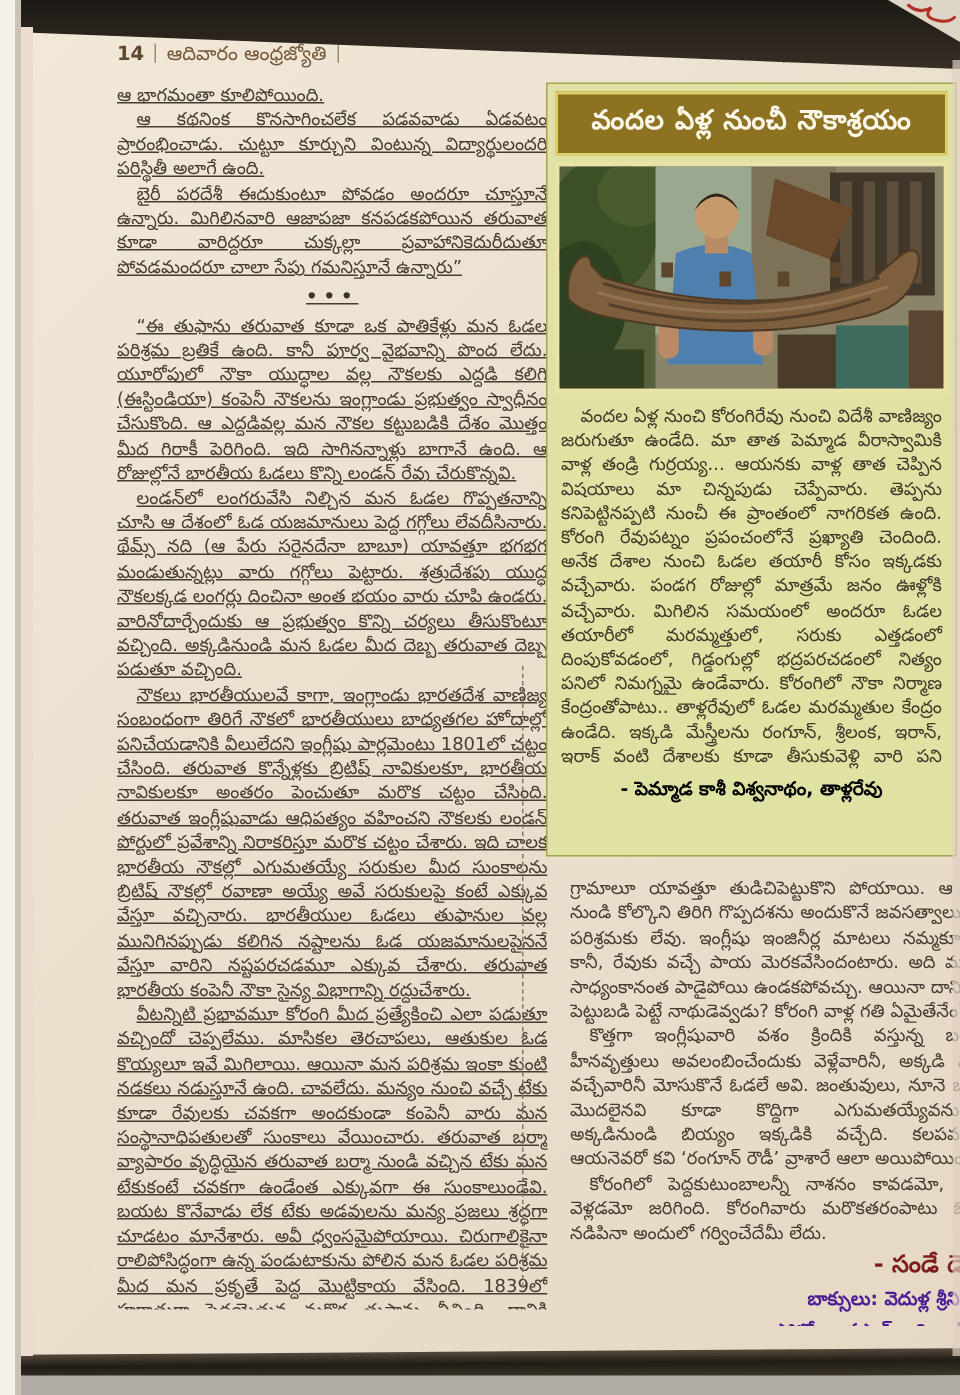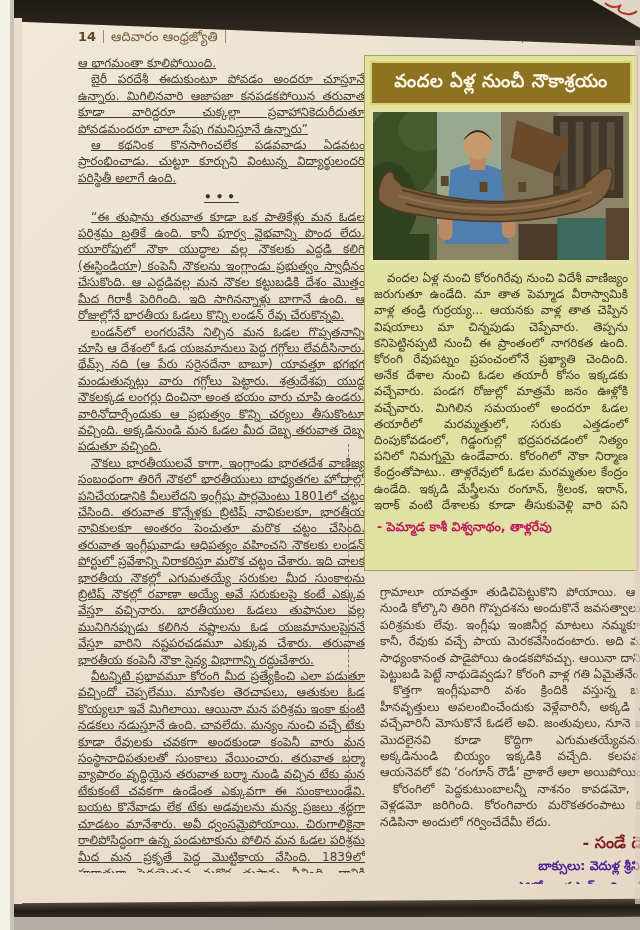--- a/index.html
+++ b/index.html
@@ -44,21 +44,21 @@
          background:#dfe2a2;border:1px solid #a9a250;box-sizing:border-box;overflow:hidden;}
   .headline{margin:5px 5px 4px;background:#8d7221;border:2px solid #ddd06c;
             color:#fcf7e9;font-weight:bold;font-size:18px;text-align:center;
             padding:7px 2px;letter-spacing:.5px;}
   .photo-frame{margin:0 5px;border:3px solid #e9e3a8;height:148px;background:#6b6f5a;
                overflow:hidden;}
   .photo-frame svg{display:block;width:100%;height:100%;}
   .panel-body{padding:7px 9px 0;font-size:12px;line-height:16.2px;text-align:justify;
               color:#3f392a;height:244px;overflow:hidden;}
   .panel-body p{margin:0;text-indent:13px;}
-  .attribution{text-align:left;font-weight:bold;font-size:12.5px;color:#be185d;
+  .attribution{text-align:center;font-weight:bold;font-size:12.5px;color:#000000;
                padding:5px 12px 8px;}
 
   
   .right-col{left:367px;top:584px;width:286px;height:300px;margin-left:13px;}
   .signoff{text-align:right;font-weight:bold;font-size:16px;color:#7f1d1d;
            margin:5px 4px 3px 0!important;text-indent:0!important;}
   .credits{text-align:right;font-weight:bold;font-size:12.5px;line-height:21px;
            color:#4c1d95;margin:0;text-indent:0!important;}
 
   .divider-dashed{position:absolute;left:348px;top:444px;height:414px;width:0;
@@ -73,22 +73,22 @@
 
   <div class="hdr hdr-left">
     <b>14</b><span class="pipe"></span><span>ఆదివారం ఆంధ్రజ్యోతి</span><span class="pipe"></span>
   </div>
   <div class="hdr hdr-right">
     <span class="pipe"></span><span>23 నవంబర్, 2014</span>
   </div>
 
   <div class="col left-col">
     <p class="noind">ఆ భాగమంతా కూలిపోయింది.</p>
+    <p>ఆ కథనింక కొనసాగించలేక పడవవాడు ఏడవటం ప్రారంభించాడు. చుట్టూ కూర్చుని వింటున్న విద్యార్థులందరి పరిస్థితీ అలాగే ఉంది.</p>
     <p>బైరీ పరదేశీ ఈదుకుంటూ పోవడం అందరూ చూస్తూనే ఉన్నారు. మిగిలినవారి ఆజాపజా కనపడకపోయిన తరువాత కూడా వారిద్దరూ చుక్కల్లా ప్రవాహానికెదురీదుతూ పోవడమందరూ చాలా సేపు గమనిస్తూనే ఉన్నారు”</p>
-    <p>ఆ కథనింక కొనసాగించలేక పడవవాడు ఏడవటం ప్రారంభించాడు. చుట్టూ కూర్చుని వింటున్న విద్యార్థులందరి పరిస్థితీ అలాగే ఉంది.</p>
     <p class="dots">•••</p>
     <p>“ఈ తుఫాను తరువాత కూడా ఒక పాతికేళ్లు మన ఓడల పరిశ్రమ బ్రతికే ఉంది. కానీ పూర్వ వైభవాన్ని పొంద లేదు. యూరోపులో నౌకా యుద్ధాల వల్ల నౌకలకు ఎద్దడి కలిగి (ఈస్టిండియా) కంపెనీ నౌకలను ఇంగ్లాండు ప్రభుత్వం స్వాధీనం చేసుకొంది. ఆ ఎద్దడివల్ల మన నౌకల కట్టుబడికి దేశం మొత్తం మీద గిరాకీ పెరిగింది. ఇది సాగినన్నాళ్లు బాగానే ఉంది. ఆ రోజుల్లోనే భారతీయ ఓడలు కొన్ని లండన్ రేవు చేరుకొన్నవి.</p>
     <p>లండన్‌లో లంగరువేసి నిల్చిన మన ఓడల గొప్పతనాన్ని చూసి ఆ దేశంలో ఓడ యజమానులు పెద్ద గగ్గోలు లేవదీసినారు. థేమ్స్ నది (ఆ పేరు సరైనదేనా బాబూ) యావత్తూ భగభగ మండుతున్నట్లు వారు గగ్గోలు పెట్టారు. శత్రుదేశపు యుద్ధ నౌకలక్కడ లంగర్లు దించినా అంత భయం వారు చూపి ఉండరు. వారినోదార్చేందుకు ఆ ప్రభుత్వం కొన్ని చర్యలు తీసుకొంటూ వచ్చింది. అక్కడినుండి మన ఓడల మీద దెబ్బ తరువాత దెబ్బ పడుతూ వచ్చింది.</p>
     <p>నౌకలు భారతీయులవే కాగా, ఇంగ్లాండు భారతదేశ వాణిజ్య సంబంధంగా తిరిగే నౌకలో భారతీయులు బాధ్యతగల హోదాల్లో పనిచేయడానికి వీలులేదని ఇంగ్లీషు పార్లమెంటు 1801లో చట్టం చేసింది. తరువాత కొన్నేళ్లకు బ్రిటిష్ నావికులకూ, భారతీయ నావికులకూ అంతరం పెంచుతూ మరొక చట్టం చేసింది. తరువాత ఇంగ్లీషువాడు ఆధిపత్యం వహించని నౌకలకు లండన్ పోర్టులో ప్రవేశాన్ని నిరాకరిస్తూ మరొక చట్టం చేశారు. ఇది చాలక భారతీయ నౌకల్లో ఎగుమతయ్యే సరుకుల మీద సుంకాలను బ్రిటిష్ నౌకల్లో రవాణా అయ్యే అవే సరుకులపై కంటే ఎక్కువ వేస్తూ వచ్చినారు. భారతీయుల ఓడలు తుఫానుల వల్ల మునిగినప్పుడు కలిగిన నష్టాలను ఓడ యజమానులపైననే వేస్తూ వారిని నష్టపరచడమూ ఎక్కువ చేశారు. తరువాత భారతీయ కంపెనీ నౌకా సైన్య విభాగాన్ని రద్దుచేశారు.</p>
     <p>వీటన్నిటి ప్రభావమూ కోరంగి మీద ప్రత్యేకించి ఎలా పడుతూ వచ్చిందో చెప్పలేము. మాసికల తెరచాపలు, ఆతుకుల ఓడ కొయ్యలూ ఇవే మిగిలాయి. ఆయినా మన పరిశ్రమ ఇంకా కుంటి నడకలు నడుస్తూనే ఉంది. చావలేదు. మన్యం నుంచి వచ్చే టేకు కూడా రేవులకు చవకగా అందకుండా కంపెనీ వారు మన సంస్థానాధిపతులతో సుంకాలు వేయించారు. తరువాత బర్మా వ్యాపారం వృద్ధియైన తరువాత బర్మా నుండి వచ్చిన టేకు మన టేకుకంటే చవకగా ఉండేంత ఎక్కువగా ఈ సుంకాలుండేవి. బయట కొనేవాడు లేక టేకు అడవులను మన్య ప్రజలు శ్రద్ధగా చూడటం మానేశారు. అవీ ధ్వంసమైపోయాయి. చిరుగాలికైనా రాలిపోసిద్ధంగా ఉన్న పండుటాకును పోలిన మన ఓడల పరిశ్రమ మీద మన ప్రకృతే పెద్ద మొట్టికాయ వేసింది. 1839లో హఠాత్తుగా పెద్దయెత్తున మరొక తుఫాను వీచింది. దానికి సముద్రుని ఉప్పెనాతోడైంది. కోరంగి, ఆ చుట్టుప్రక్కల</p>
   </div>
 
   <div class="panel">
     <div class="headline">వందల ఏళ్ల నుంచీ నౌకాశ్రయం</div>
     <div class="photo-frame">

